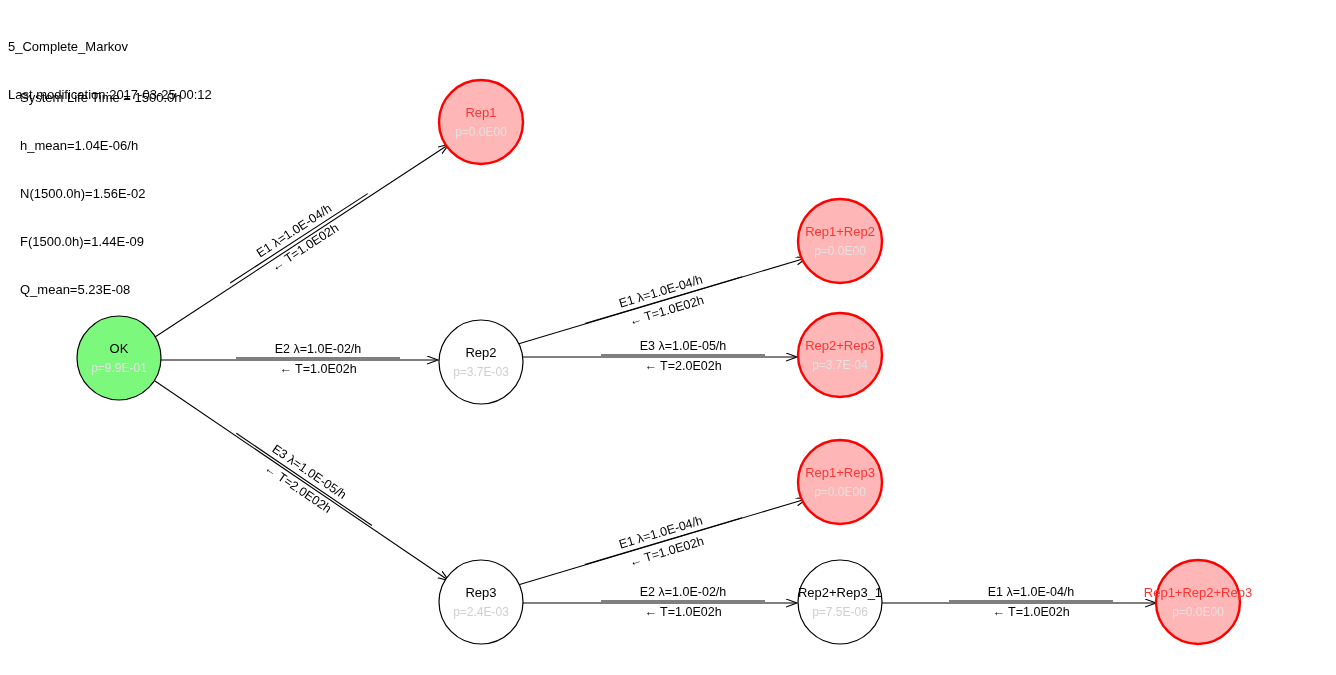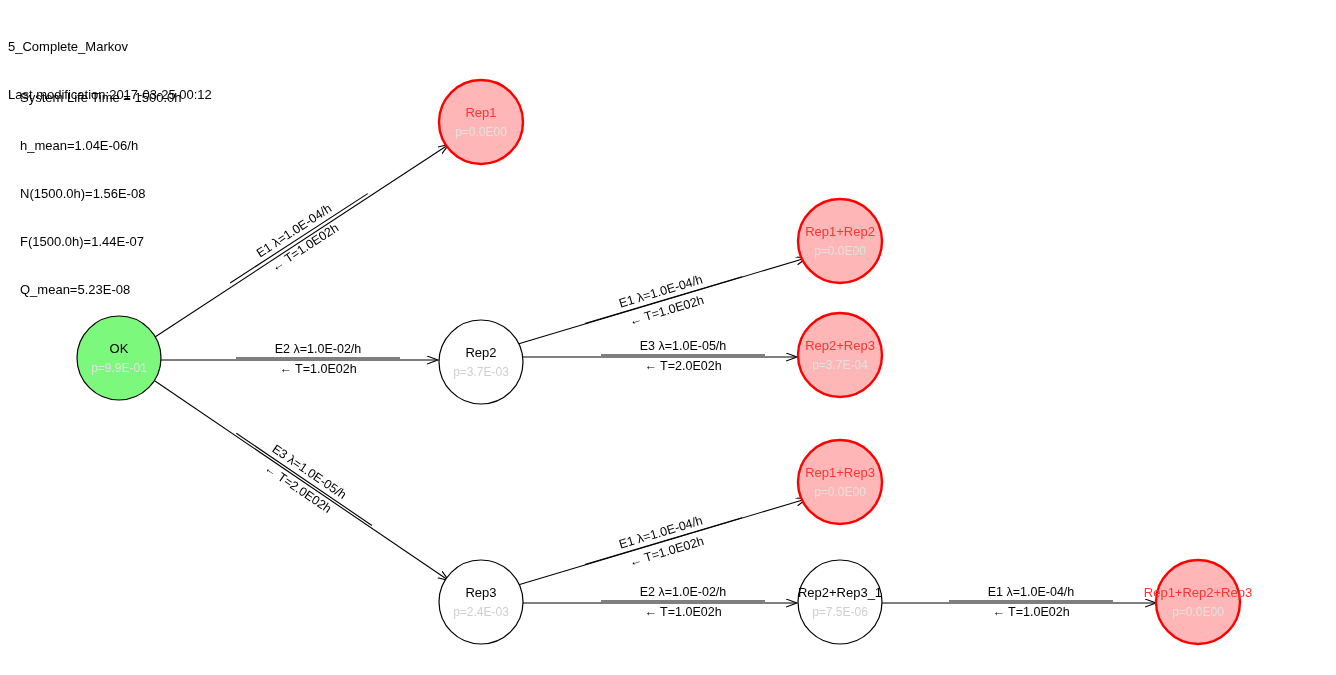--- a/index.html
+++ b/index.html
@@ -100,22 +100,22 @@
 <div id="app">
 
   <div id="header-block">
     <span class="title-line">5_Complete_Markov</span>
     <span class="title-line">Last modification:2017-03-25 00:12</span>
   </div>
 
   <div id="stats-block">
     <span class="stat-line">System Life Time = 1500.0h</span>
     <span class="stat-line">h_mean=1.04E-06/h</span>
-    <span class="stat-line">N(1500.0h)=1.56E-08</span>
-    <span class="stat-line">F(1500.0h)=1.44E-07</span>
+    <span class="stat-line">N(1500.0h)=1.56E-02</span>
+    <span class="stat-line">F(1500.0h)=1.44E-09</span>
     <span class="stat-line">Q_mean=5.23E-08</span>
   </div>
 
   <svg id="graph" viewBox="0 0 1336 675">
     <defs>
       <marker id="arrow" markerWidth="12" markerHeight="12" refX="10" refY="4" orient="auto" markerUnits="userSpaceOnUse">
         <path d="M0,0 L11,4 L0,8" fill="none" stroke="#000000" stroke-width="1.1"></path>
       </marker>
     </defs>
     <g id="edges-layer">

